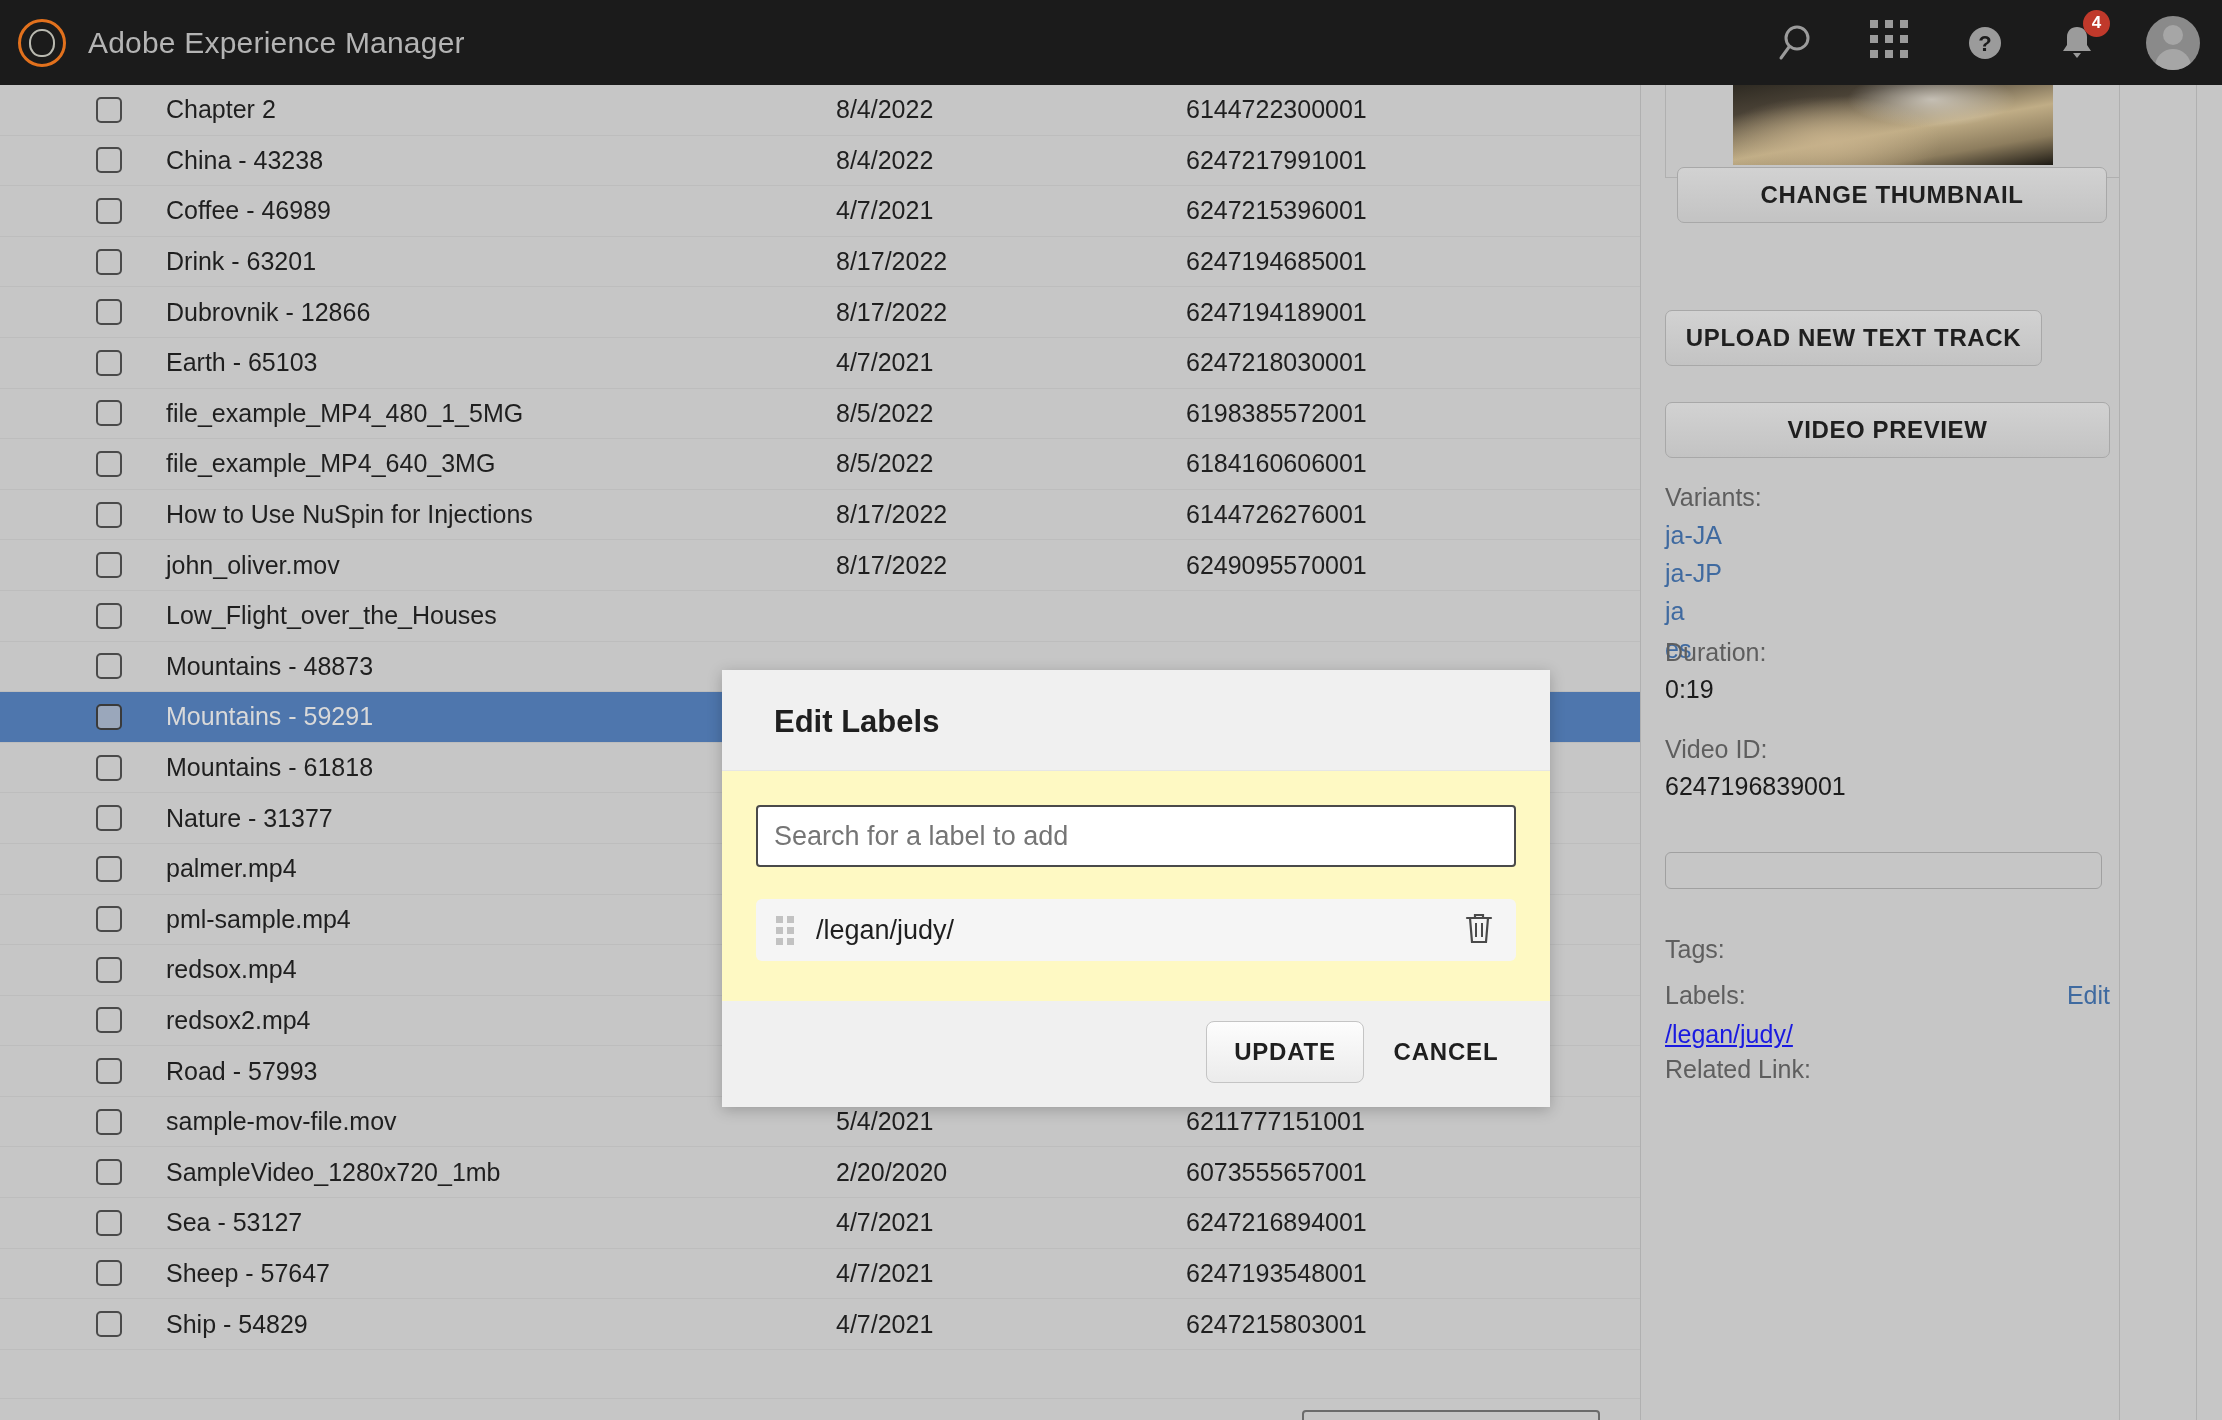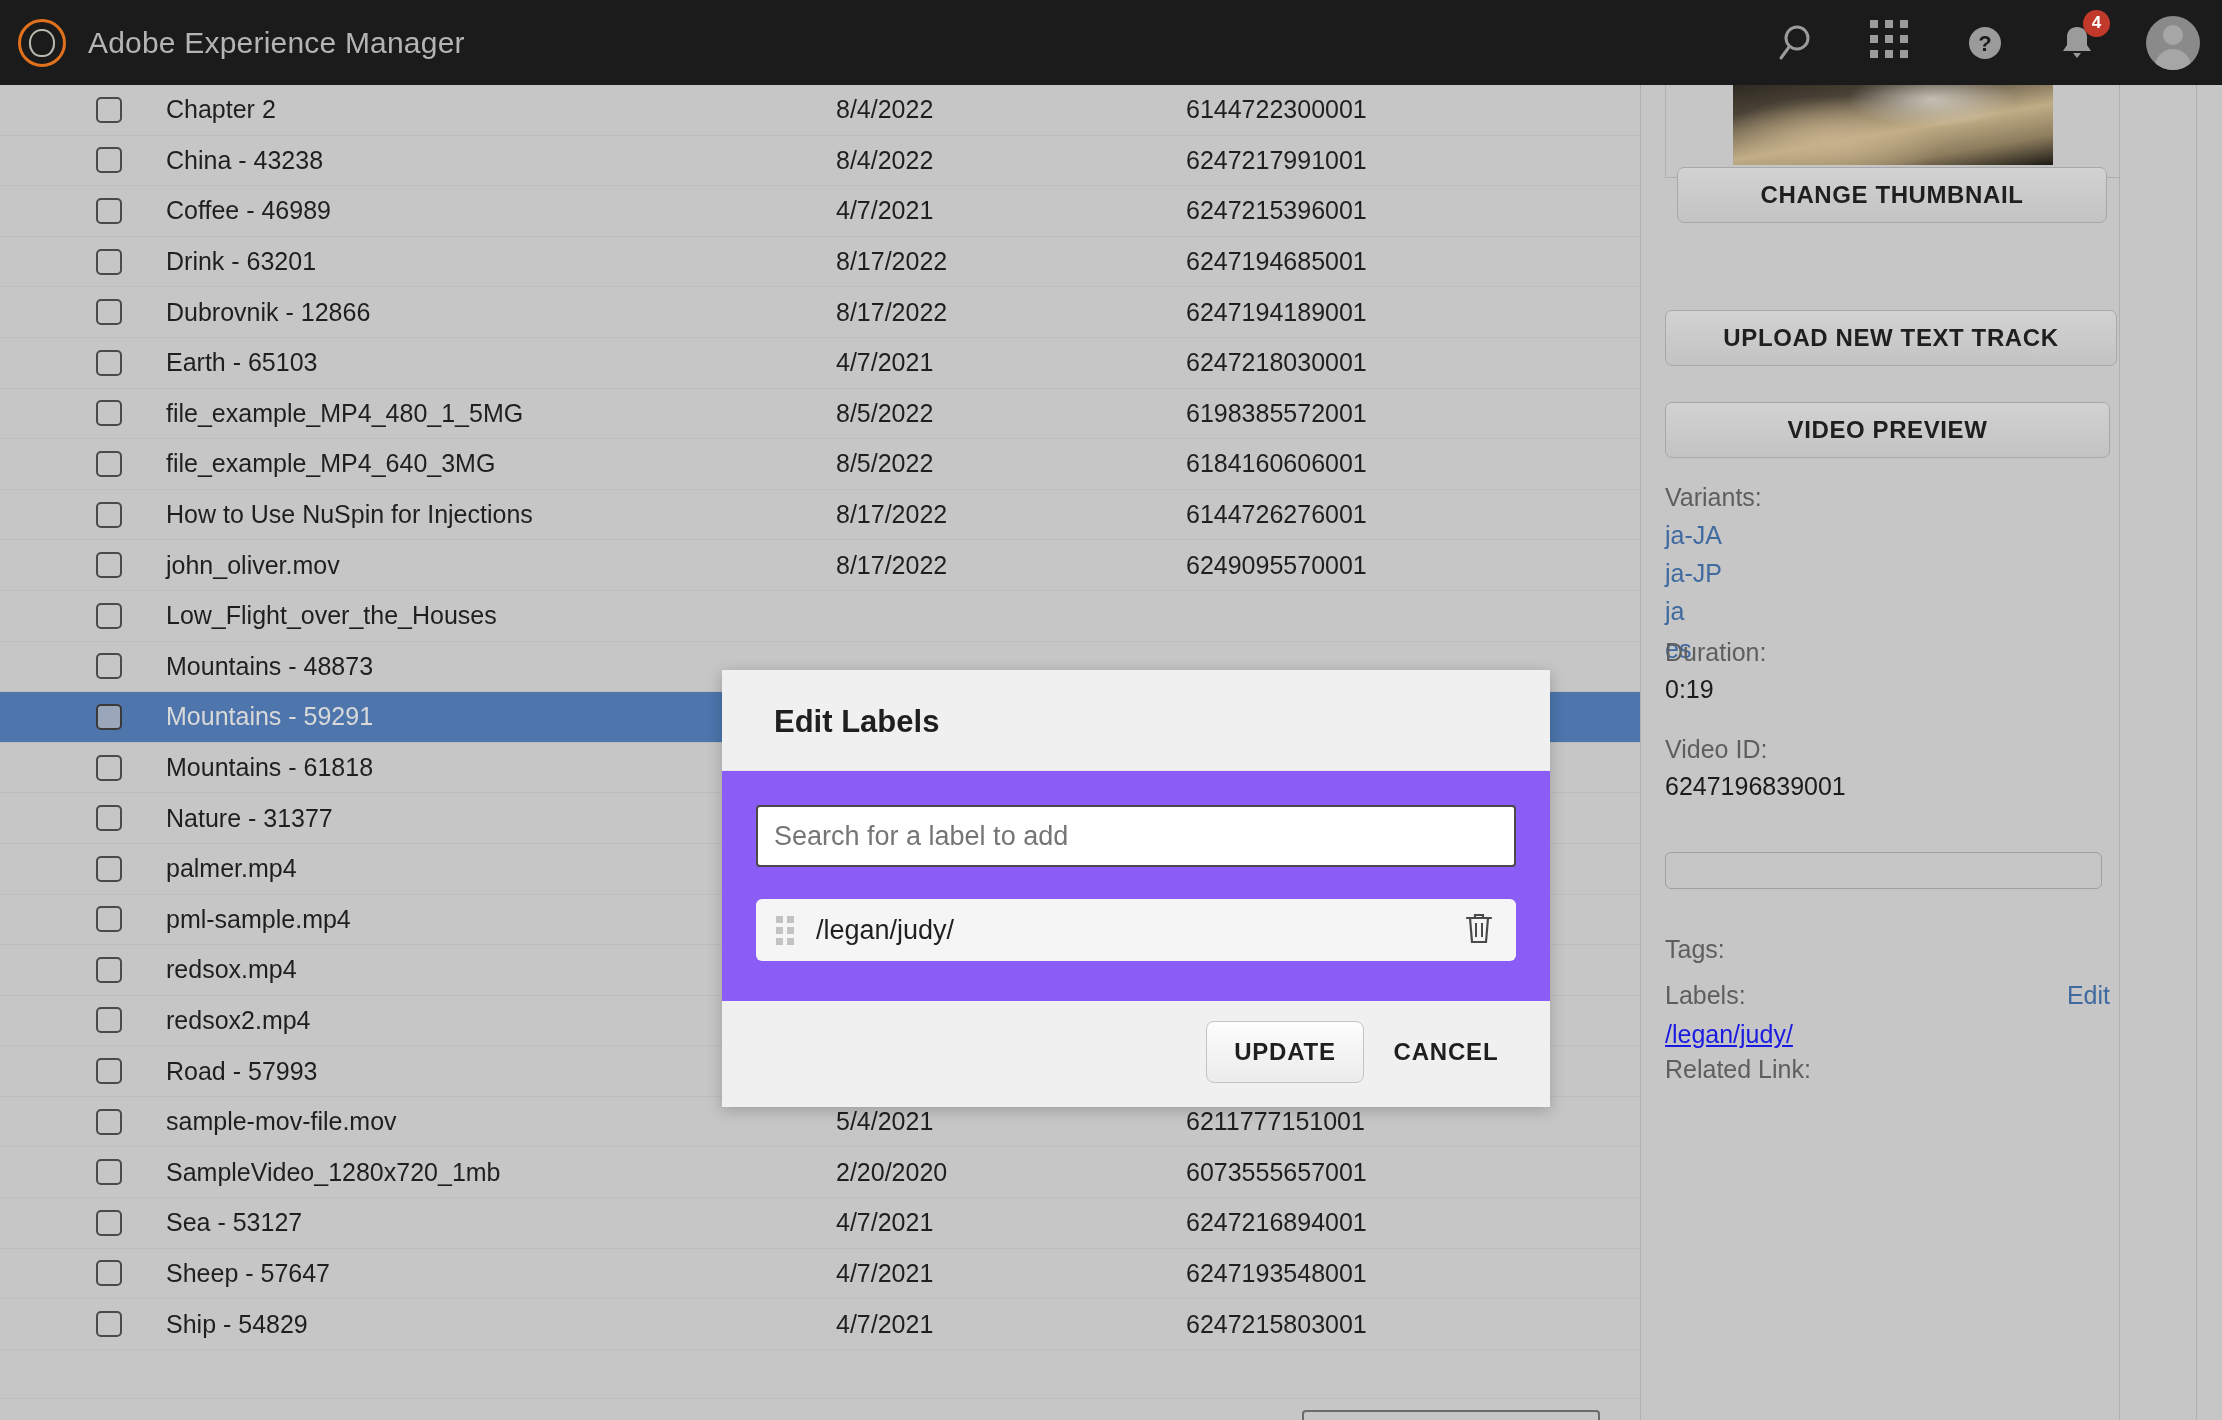--- a/index.html
+++ b/index.html
@@ -104,21 +104,21 @@
       linear-gradient(170deg, #2e2a22 0%, #4a4236 22%, #c0ad86 55%, #8d7d5e 78%, #1d1a14 100%);
   }
   .side-btn {
     display: flex; align-items: center; justify-content: center;
     height: 56px; border: 1px solid #a8a8a8; border-radius: 7px;
     background: linear-gradient(#d2d2d2, #c3c3c3);
     font-size: 24px; font-weight: bold; color: #1f1f1f; letter-spacing: .6px;
     cursor: pointer;
   }
   #btn-change-thumb { position: absolute; left: 37px; top: 82px; width: 430px; }
-  #btn-upload-track { position: absolute; left: 25px; top: 225px; width: 452px; }
+  #btn-upload-track { position: absolute; left: 25px; top: 225px; width: 377px; }
   #btn-video-preview { position: absolute; left: 25px; top: 317px; width: 445px; }
 
   .meta-label { font-size: 25px; color: #5e5e5e; }
   .meta-value { font-size: 25px; color: #1b1b1b; }
   .variant-link { font-size: 25px; color: #3f6aa0; cursor: pointer; display: block; margin-top: 9px; }
 
   #variants-block { position: absolute; left: 25px; top: 398px; }
   #duration-block { position: absolute; left: 25px; top: 553px; }
   #duration-block .meta-value { margin-top: 8px; }
   #videoid-block { position: absolute; left: 25px; top: 650px; }
@@ -144,21 +144,21 @@
 
   
   #modal {
     position: absolute; left: 722px; top: 585px; width: 828px;
     background: #ffffff; box-shadow: 0 3px 14px rgba(0,0,0,.22);
   }
   #modal-header {
     background: #f0f0f0; padding: 34px 34px 30px 52px; border-bottom: 1px solid #e6e6e6;
   }
   #modal-title { font-size: 31px; font-weight: bold; color: #1f1f1f; }
-  #modal-body { padding: 34px 34px 40px 34px; background: #8b5cf6; }
+  #modal-body { padding: 34px 34px 40px 34px; background: #fef9c3; }
   #label-search {
     width: 100%; height: 62px; border: 2px solid #4a4a4a; border-radius: 4px;
     background: #fff; font-size: 27px; color: #6e6e6e; padding: 0 16px;
     font-family: "Liberation Sans", sans-serif;
   }
   #label-search::placeholder { color: #757575; }
   #label-row {
     margin-top: 32px; height: 62px; background: #f5f5f5; border-radius: 6px;
     display: flex; align-items: center; padding: 0 20px;
   }

